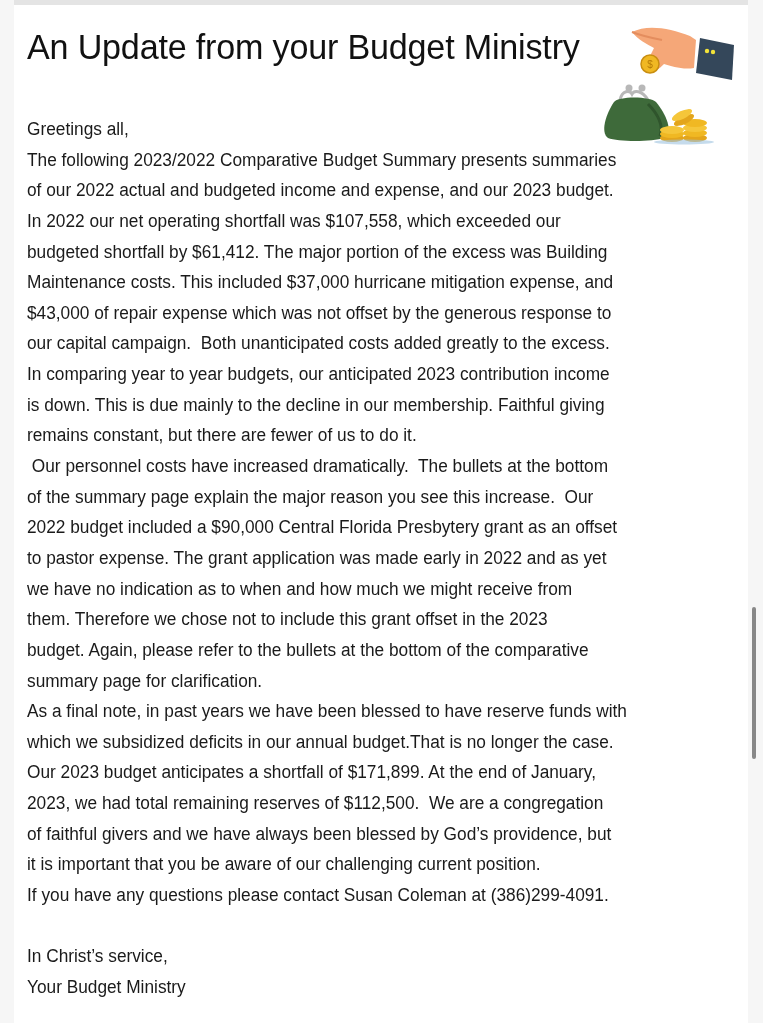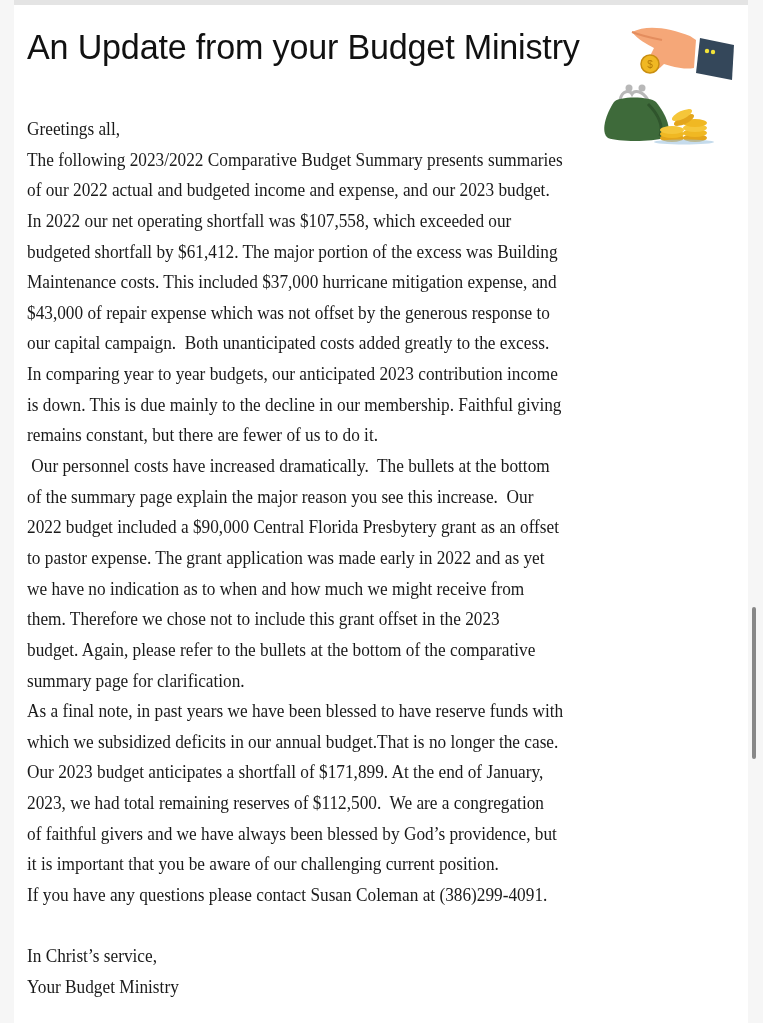--- a/index.html
+++ b/index.html
@@ -44,21 +44,21 @@
     left: 592px;
     top: 10px;
     width: 142px;
     height: 135px;
   }
   .body {
     position: absolute;
     left: 27px;
     top: 114px;
     width: 700px;
-    font-family: Liberation Serif, serif;
+    font-family: Liberation Sans, sans-serif;
     font-size: 19.2px;
     line-height: 30.65px;
     color: #1a1a1a;
   }
   .line {
     display: block;
     white-space: pre;
     transform: scaleX(0.9);
     transform-origin: left center;
     height: 30.65px;

